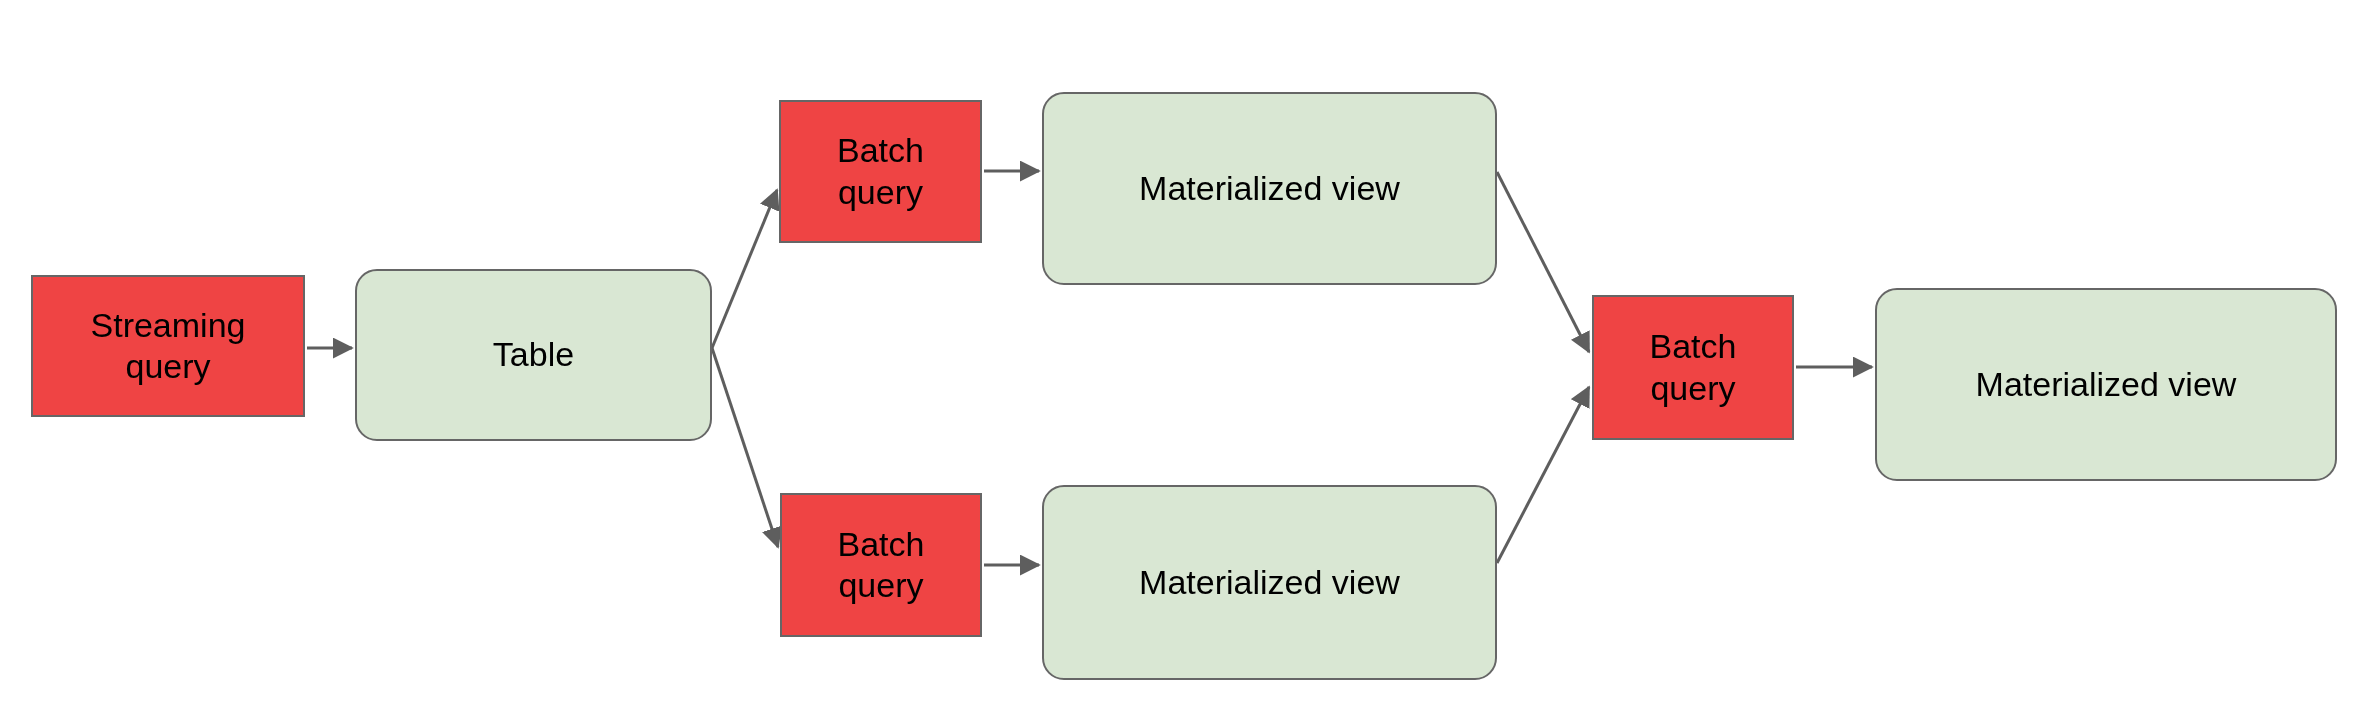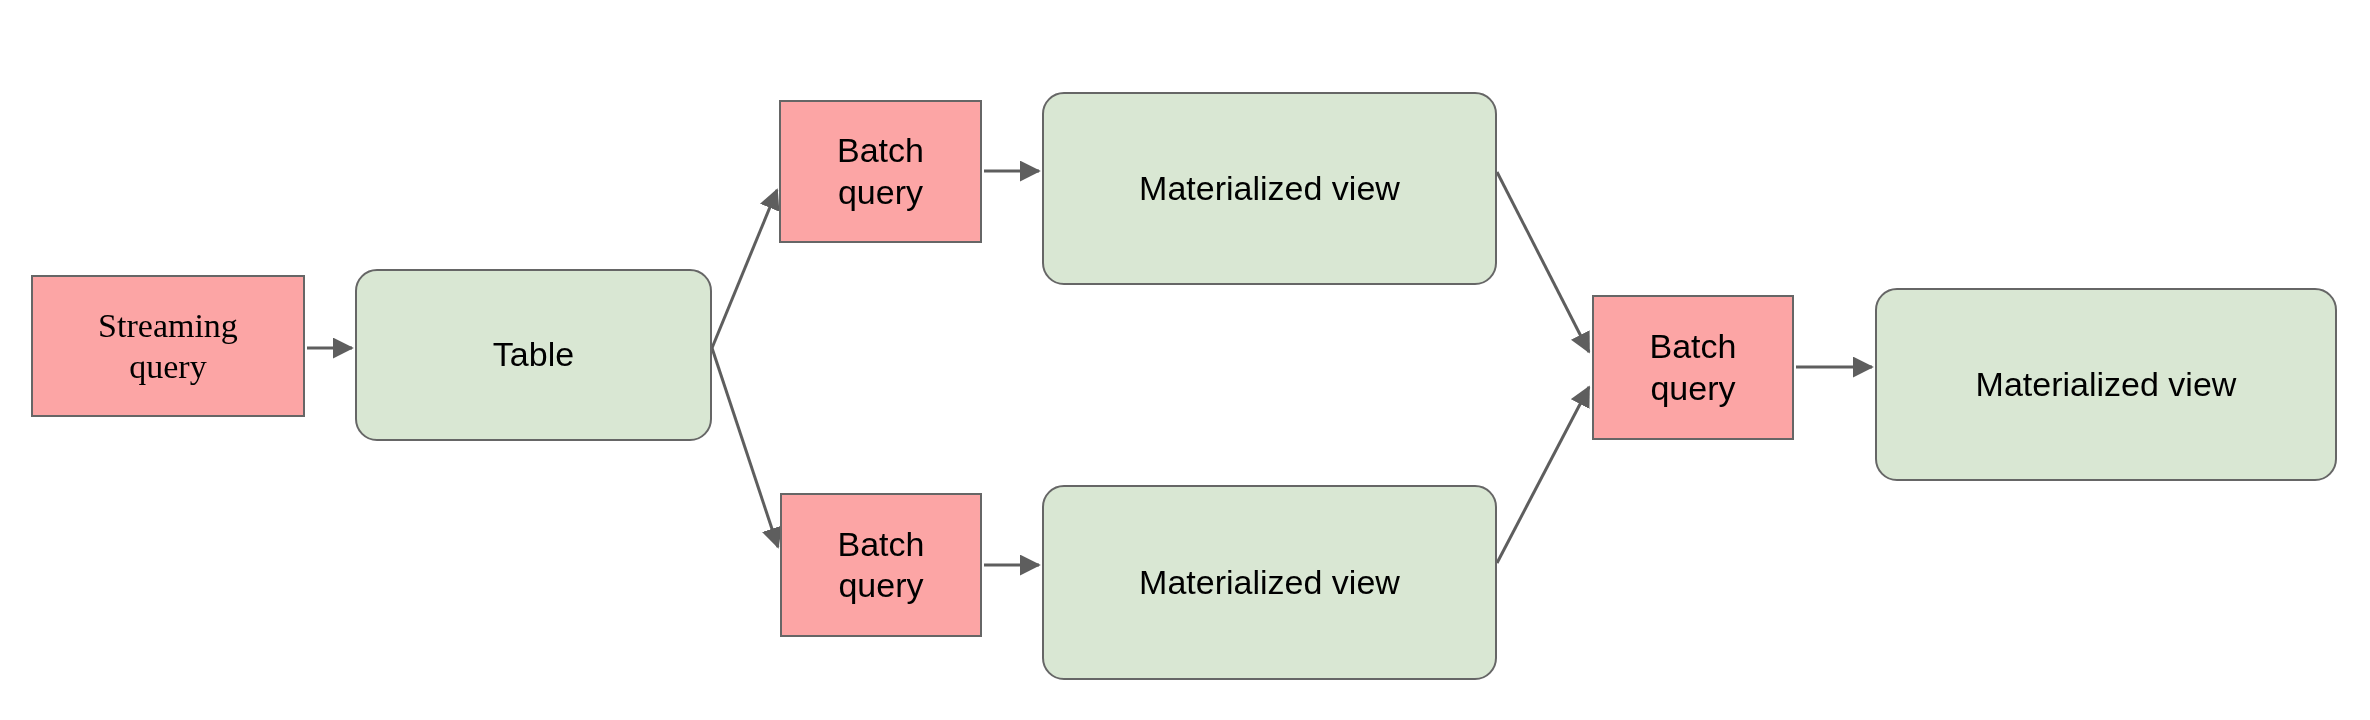--- a/index.html
+++ b/index.html
@@ -33,21 +33,21 @@
     align-items: center;
     justify-content: center;
     text-align: center;
     color: #000000;
     font-family: "Liberation Sans", sans-serif;
     font-size: 34px;
     line-height: 1.22;
     z-index: 2;
   }
   .node.process {
-    background: #fca5a5;
+    background: #ef4444;
     border-radius: 0;
   }
   .node.store {
     background: #d9e7d3;
     border-radius: 22px;
     margin-top: 18px;
   }
   .node-label {
     display: block;
     white-space: pre-line;
@@ -70,21 +70,21 @@
         <line x1="712" y1="348" x2="777" y2="190" stroke="#5e5e5e" stroke-width="3" marker-end="url(#arrowhead)"></line>
         <line x1="984" y1="171" x2="1039" y2="171" stroke="#5e5e5e" stroke-width="3" marker-end="url(#arrowhead)"></line>
         <line x1="712" y1="348" x2="778" y2="547" stroke="#5e5e5e" stroke-width="3" marker-end="url(#arrowhead)"></line>
         <line x1="984" y1="565" x2="1039" y2="565" stroke="#5e5e5e" stroke-width="3" marker-end="url(#arrowhead)"></line>
         <line x1="1497" y1="172" x2="1589" y2="352" stroke="#5e5e5e" stroke-width="3" marker-end="url(#arrowhead)"></line>
         <line x1="1497" y1="563" x2="1589" y2="387" stroke="#5e5e5e" stroke-width="3" marker-end="url(#arrowhead)"></line>
         <line x1="1796" y1="367" x2="1872" y2="367" stroke="#5e5e5e" stroke-width="3" marker-end="url(#arrowhead)"></line>
       </g>
   </svg>
 
-  <div class="node process" style="left: 31px; top: 275px; width: 274px; height: 142px; border-radius: 0px; font-family: Liberation Serif, serif;">
+  <div class="node process" style="left: 31px; top: 275px; width: 274px; height: 142px; border-radius: 0px;">
     <span class="node-label">Streaming
 query</span>
   </div>
 
   <div class="node store" style="left: 355px; top: 251px; width: 357px; height: 172px;">
     <span class="node-label">Table</span>
   </div>
 
   <div class="node process" style="left: 779px; top: 100px; width: 203px; height: 143px; border-radius: 0px;">
     <span class="node-label">Batch

